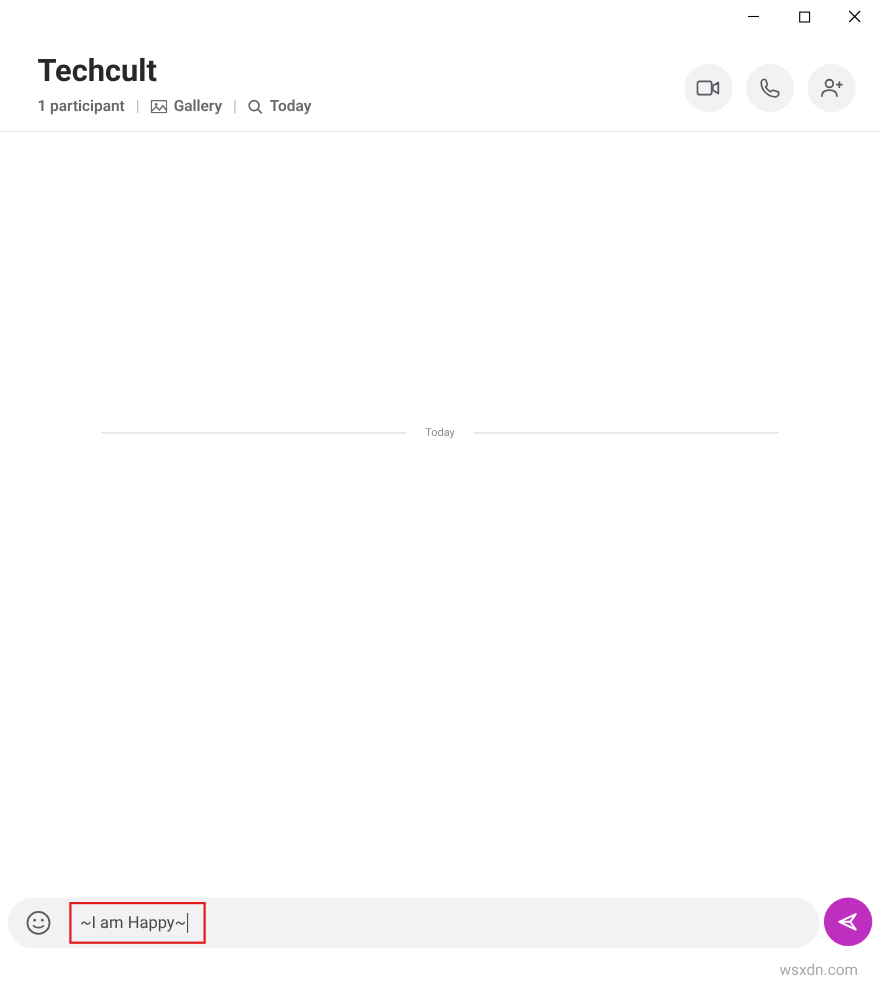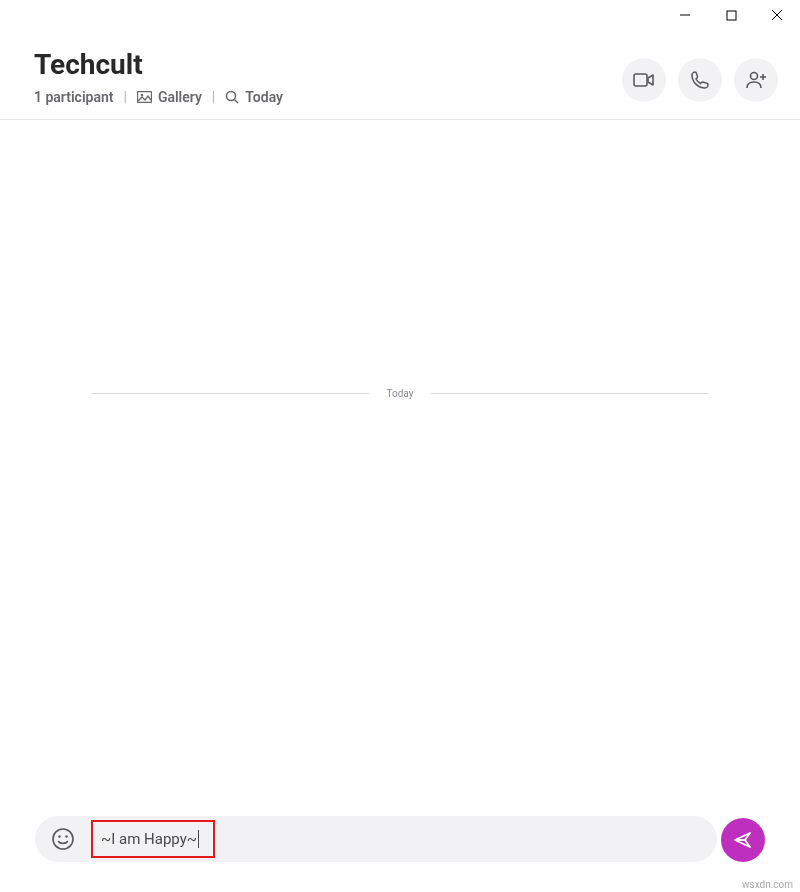--- a/index.html
+++ b/index.html
@@ -103,23 +103,23 @@
     .date-text {
       font-size: 10px;
       color: #8b8b92;
     }
     
     .compose {
       position: absolute;
       bottom: 30px;
       left: 0;
       right: 0;
-      padding: 0 35px;
-      display: flex;
-      align-items: flex-end;
+      padding: 0 7px;
+      display: flex;
+      align-items: flex-start;
       gap: 4px;
     }
     .input-pill {
       flex: 1;
       height: 46px;
       background: #f2f2f4;
       border-radius: 999px;
       display: flex;
       align-items: center;
       padding: 0 14px;
@@ -156,22 +156,22 @@
       border-radius: 50%;
       background: #bf2fbf;
       display: flex;
       align-items: center;
       justify-content: center;
       color: #fff;
     }
     .watermark {
       position:absolute;
       bottom:2px;
-      right:7px;
-      font-size:10px;
+      right:20px;
+      font-size:14px;
       color:#aaa;
     }
   </style>
 </head>
 <body>
 
 <div class="window-controls">
   <div class="window-btn">
     <svg width="12" height="12">
         <line x1="1" y1="6" x2="11" y2="6" stroke="#000" stroke-width="1"></line>

